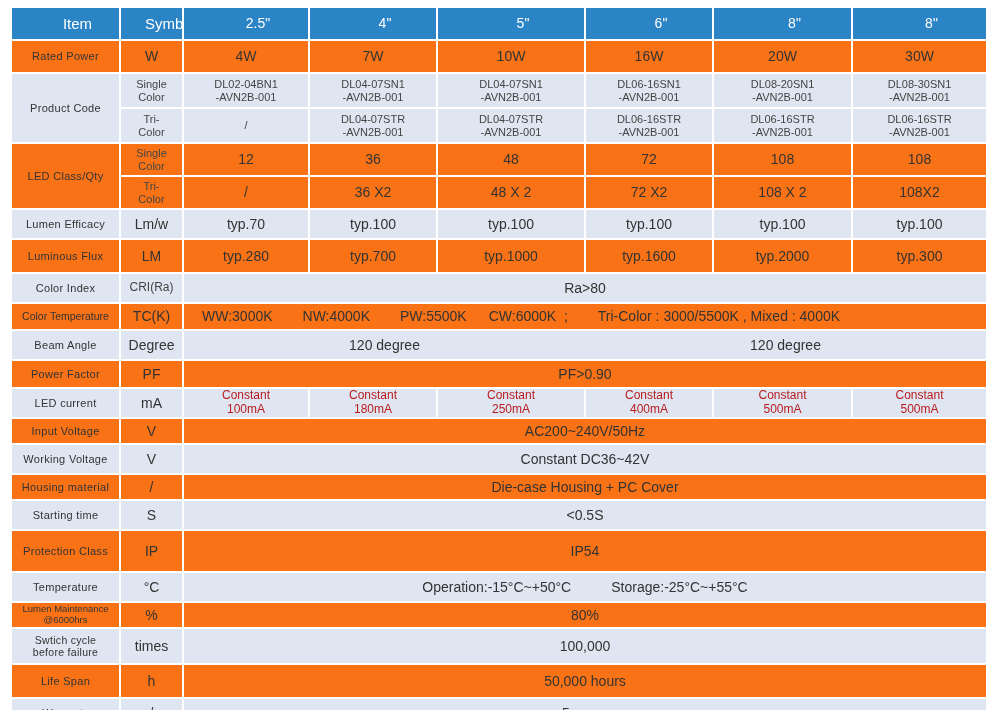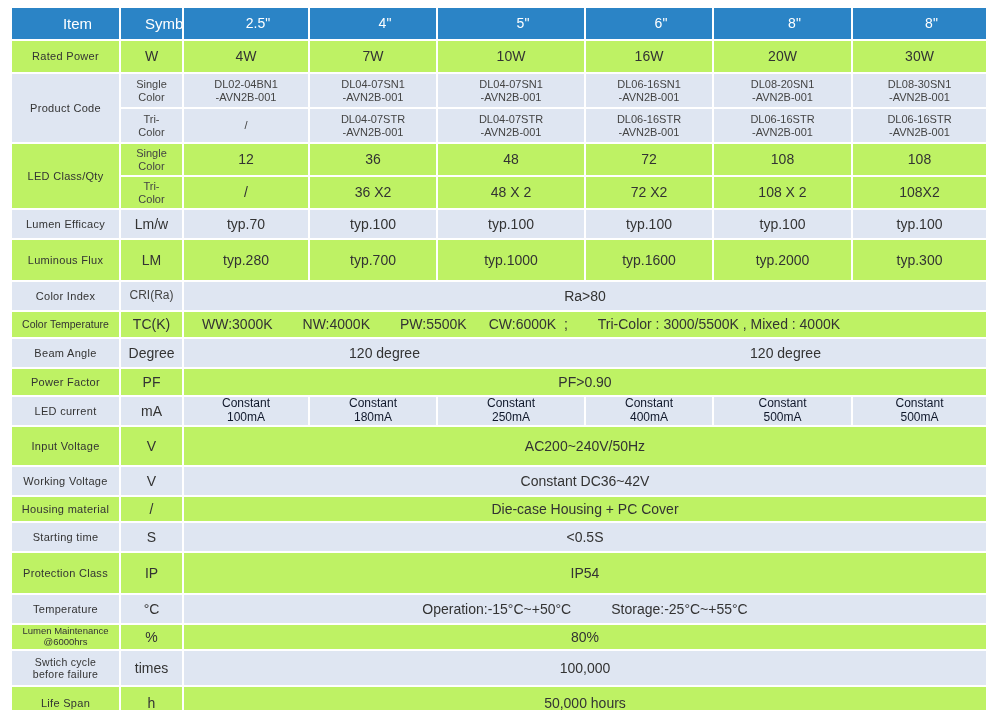--- a/index.html
+++ b/index.html
@@ -5,27 +5,27 @@
   html, body { margin:0; padding:0; background:#ffffff; }
   body { width:999px; height:710px; position:relative; overflow:hidden;
          font-family:"Liberation Sans", sans-serif; color:#333; }
   table.spec { position:absolute; left:12px; top:8px; border-collapse:collapse;
                table-layout:fixed; width:975px; }
   table.spec td, table.spec th { padding:0; text-align:center; vertical-align:middle;
                border-right:2px solid #ffffff; border-bottom:2px solid #ffffff; overflow:hidden; line-height:1.15; }
   table.spec th { background:#2b84c6; color:#ffffff; font-weight:normal; font-size:14px; height:31px;padding-left:24px; }
   table.spec th.item { font-size:15px; }
   tr.shade td { background:#dfe6f2; }
-  tr.plain td { background:#bef264; }
+  tr.plain td { background:#f97316; }
   td.label { font-size:11px; letter-spacing:0.3px; color:#333; }
   td.sym { font-size:14px; color:#333; }
   td.sub { font-size:11px; color:#444; }
   td.val { font-size:14px; color:#333; }
   td.code { font-size:11px; color:#444; }
-  td.cur { font-size:12px; color:#0f172a; }
+  td.cur { font-size:12px; color:#b91c1c; }
   td.left-val { text-align:left; padding-left:26px; }
   .ct span { display:inline-block; margin-right:30px; }
 </style>
 </head>
 <body>
 
 <table class="spec">
   <colgroup>
     <col style="width:108px">
       <col style="width:63px">
@@ -143,21 +143,21 @@
       <td class="label">Lumen Efficacy</td>
       <td class="sym">Lm/w</td>
       <td class="val left-val">typ.70</td>
       <td class="val">typ.100</td>
       <td class="val">typ.100</td>
       <td class="val left-val">typ.100</td>
       <td class="val">typ.100</td>
       <td class="val">typ.100</td>
     </tr>
 
-    <tr class="plain" style="height:42px">
+    <tr class="plain" style="height:34px">
       <td class="label">Luminous Flux</td>
       <td class="sym">LM</td>
       <td class="val left-val">typ.280</td>
       <td class="val">typ.700</td>
       <td class="val">typ.1000</td>
       <td class="val">typ.1600</td>
       <td class="val">typ.2000</td>
       <td class="val">typ.300</td>
     </tr>
 
@@ -210,21 +210,21 @@
       <td class="cur">
           <div>Constant</div>
           <div>500mA</div>
         </td>
       <td class="cur">
           <div>Constant</div>
           <div>500mA</div>
         </td>
     </tr>
 
-    <tr class="plain" style="height:40px">
+    <tr class="plain" style="height:26px">
       <td class="label">Input Voltage</td>
       <td class="sym">V</td>
       <td class="val" colspan="6">AC200~240V/50Hz</td>
     </tr>
 
     <tr class="shade" style="height:30px">
       <td class="label">Working Voltage</td>
       <td class="sym">V</td>
       <td class="val" colspan="6">Constant DC36~42V</td>
     </tr>

